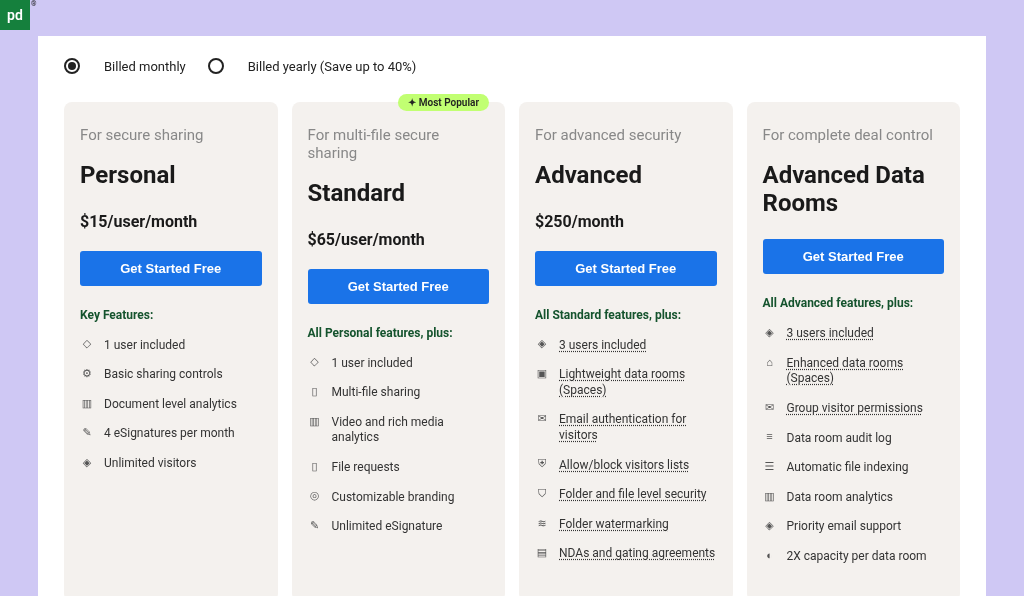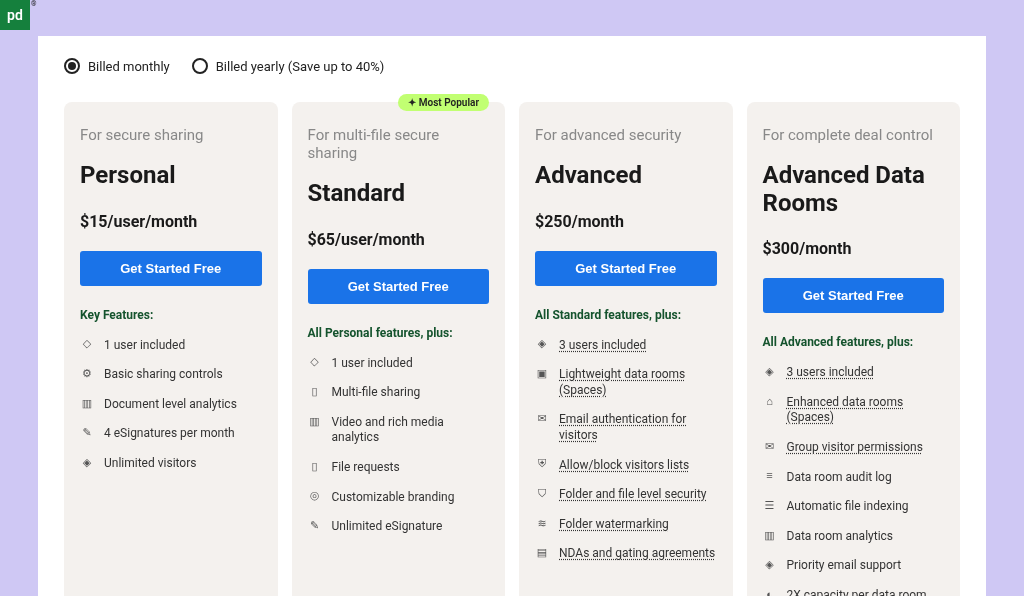--- a/index.html
+++ b/index.html
@@ -39,21 +39,21 @@
 }
 .billing-toggle {
   display: flex;
   align-items: center;
   gap: 22px;
   margin-bottom: 28px;
 }
 .radio-option {
   display: flex;
   align-items: center;
-  gap: 8px;
+  gap: 24px;
   cursor: pointer;
   font-size: 13px;
   color: #222;
 }
 .radio-circle {
   width: 16px; height: 16px;
   border: 2px solid #222;
   border-radius: 50%;
   display: flex;
   align-items: center;
@@ -242,21 +242,21 @@
           </li>
           <li class="feature-item underlined">
             <span class="feat-icon">≋</span>
             <span class="ftext">Folder watermarking</span>
           </li>
           <li class="feature-item underlined">
             <span class="feat-icon">▤</span>
             <span class="ftext">NDAs and gating agreements</span>
           </li>
         </ul></div>
-      <div class="card"><div class="card-tagline">For complete deal control</div><div class="card-title">Advanced Data Rooms</div><div class="card-price">$300/month</div><button class="cta-button">Get Started Free</button><div class="features-header">All Advanced features, plus:</div><ul class="features-list">
+      <div class="card"><div class="card-tagline">For complete deal control</div><div class="card-title">Advanced Data Rooms</div><button class="cta-button">Get Started Free</button><div class="features-header">All Advanced features, plus:</div><ul class="features-list">
           <li class="feature-item underlined">
             <span class="feat-icon">◈</span>
             <span class="ftext">3 users included</span>
           </li>
           <li class="feature-item underlined">
             <span class="feat-icon">⌂</span>
             <span class="ftext">Enhanced data rooms (Spaces)</span>
           </li>
           <li class="feature-item underlined">
             <span class="feat-icon">✉</span>

